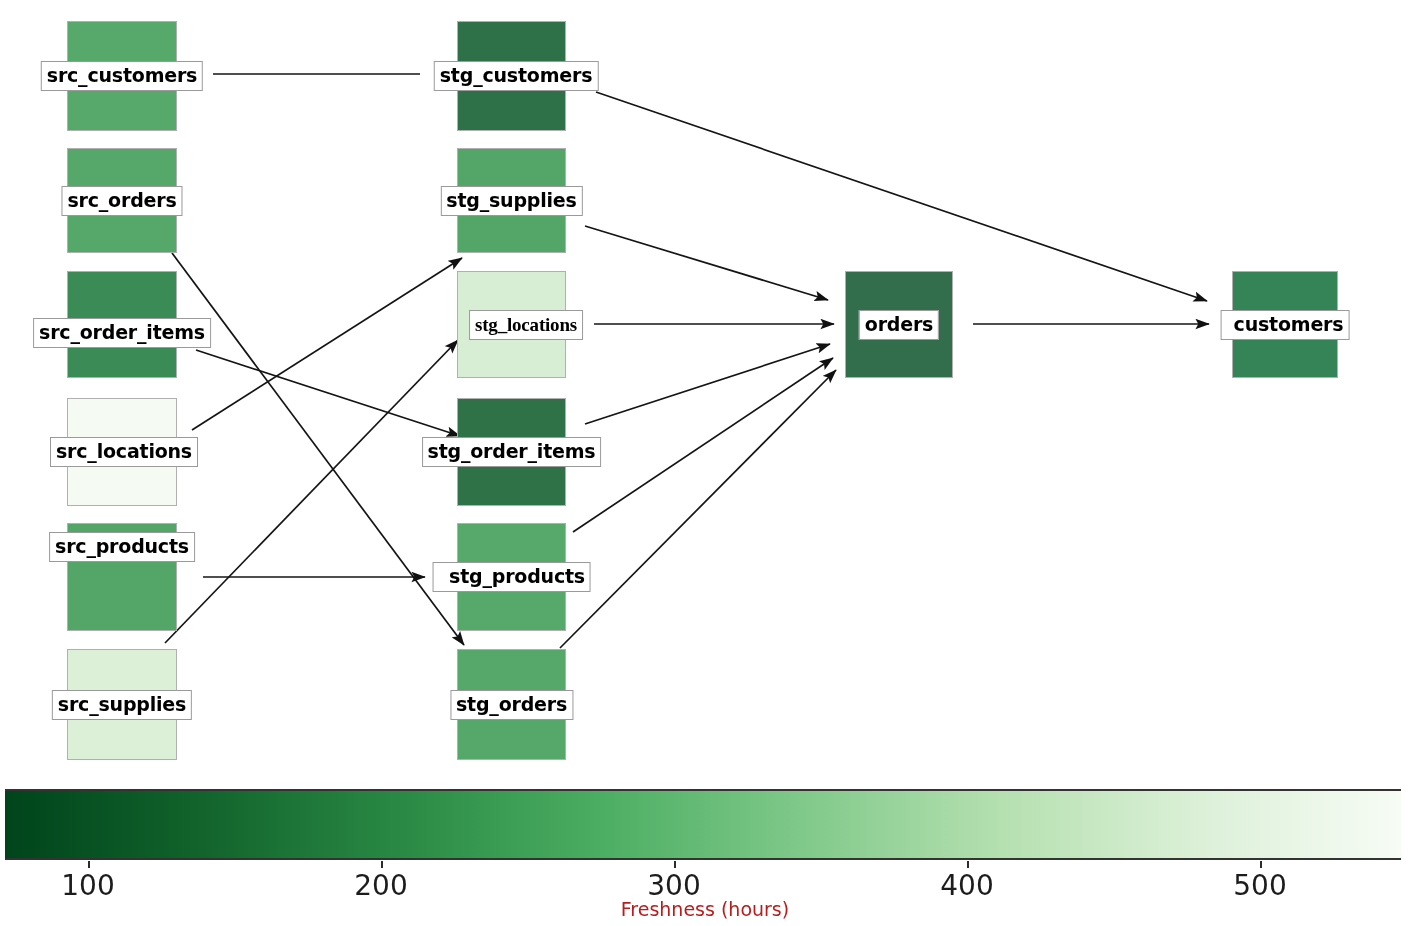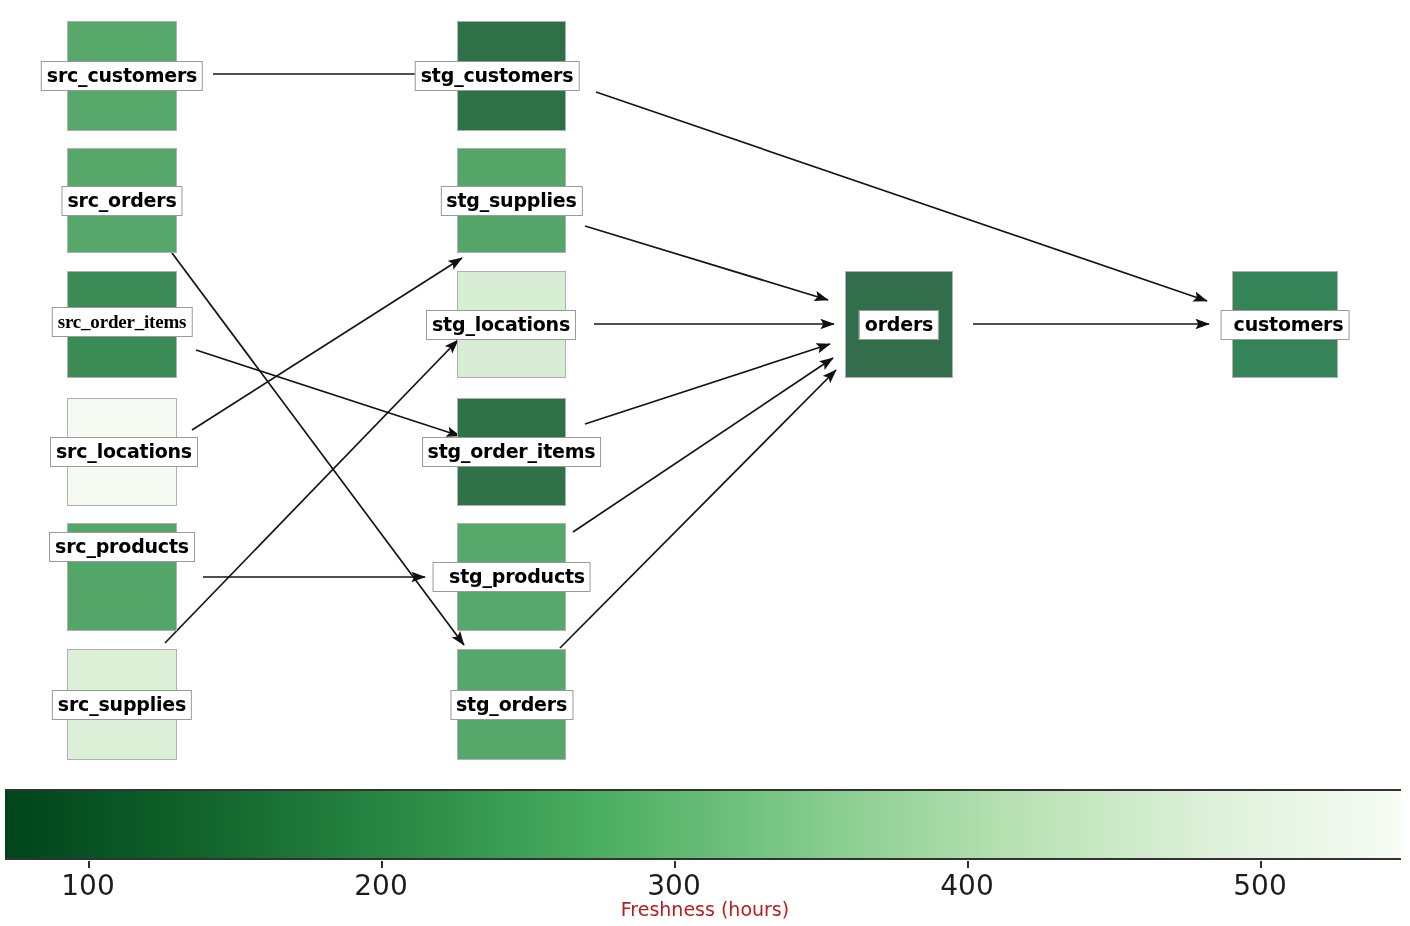--- a/index.html
+++ b/index.html
@@ -113,33 +113,33 @@
         <line x1="973" y1="324" x2="1209" y2="324" stroke="#141414" stroke-width="1.7" marker-end="url(#arrowhead)"></line>
       </g>
   </svg>
 
   <div id="nodes-group">
       <div class="node" style="left: 67px; top: 21px; width: 110px; height: 110px; background: rgb(87, 168, 107);"></div>
       <div class="node-label" style="left: 122px; top: 76px;">src_customers</div>
       <div class="node" style="left: 67px; top: 148px; width: 110px; height: 105px; background: rgb(86, 168, 106);"></div>
       <div class="node-label" style="left: 122px; top: 200.5px;">src_orders</div>
       <div class="node" style="left: 67px; top: 271px; width: 110px; height: 107px; background: rgb(59, 139, 86);"></div>
-      <div class="node-label" style="left: 122px; top: 322px; font-family: Liberation Serif, serif;">src_order_items</div>
+      <div class="node-label" style="left: 122px; top: 333px;">src_order_items</div>
       <div class="node" style="left: 67px; top: 398px; width: 110px; height: 108px; background: rgb(245, 250, 243);"></div>
       <div class="node-label" style="left: 124px; top: 452px;">src_locations</div>
       <div class="node" style="left: 67px; top: 523px; width: 110px; height: 108px; background: rgb(84, 166, 104);"></div>
       <div class="node-label" style="left: 122px; top: 547px; text-align: right;">src_products</div>
       <div class="node" style="left: 67px; top: 649px; width: 110px; height: 111px; background: rgb(220, 240, 216);"></div>
       <div class="node-label" style="left: 122px; top: 704.5px;">src_supplies</div>
       <div class="node" style="left: 457px; top: 21px; width: 109px; height: 110px; background: rgb(46, 112, 71);"></div>
-      <div class="node-label" style="left: 497px; top: 76px;">stg_customers</div>
+      <div class="node-label" style="left: 516px; top: 76px;">stg_customers</div>
       <div class="node" style="left: 457px; top: 148px; width: 109px; height: 105px; background: rgb(84, 166, 104);"></div>
       <div class="node-label" style="left: 511.5px; top: 200.5px;">stg_supplies</div>
       <div class="node" style="left: 457px; top: 271px; width: 109px; height: 107px; background: rgb(215, 238, 213);"></div>
-      <div class="node-label" style="left: 501px; top: 324.5px;">stg_locations</div>
+      <div class="node-label" style="left: 526px; top: 324.5px; font-family: Liberation Serif, serif;">stg_locations</div>
       <div class="node" style="left: 457px; top: 398px; width: 109px; height: 108px; background: rgb(47, 114, 72);"></div>
       <div class="node-label" style="left: 511.5px; top: 452px;">stg_order_items</div>
       <div class="node" style="left: 457px; top: 523px; width: 109px; height: 108px; background: rgb(87, 168, 107);"></div>
       <div class="node-label" style="left: 511.5px; top: 577px; padding-left: 16px;">stg_products</div>
       <div class="node" style="left: 457px; top: 649px; width: 109px; height: 111px; background: rgb(86, 167, 106);"></div>
       <div class="node-label" style="left: 511.5px; top: 704.5px;">stg_orders</div>
       <div class="node" style="left: 845px; top: 271px; width: 108px; height: 107px; background: rgb(51, 110, 76);"></div>
       <div class="node-label" style="left: 899px; top: 324.5px;">orders</div>
       <div class="node" style="left: 1232px; top: 271px; width: 106px; height: 107px; background: rgb(52, 132, 87);"></div>
       <div class="node-label" style="left: 1285px; top: 324.5px; padding-left: 12px;">customers</div>

